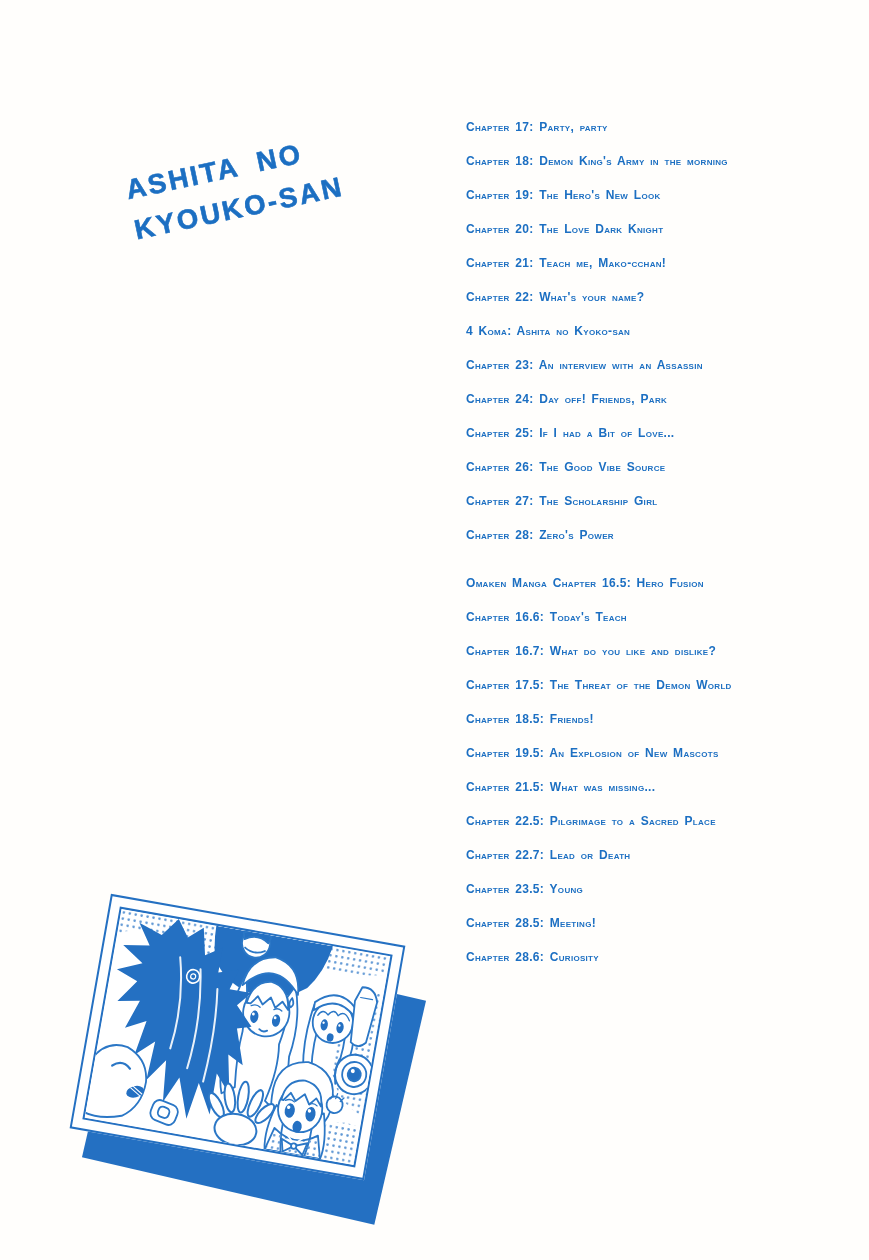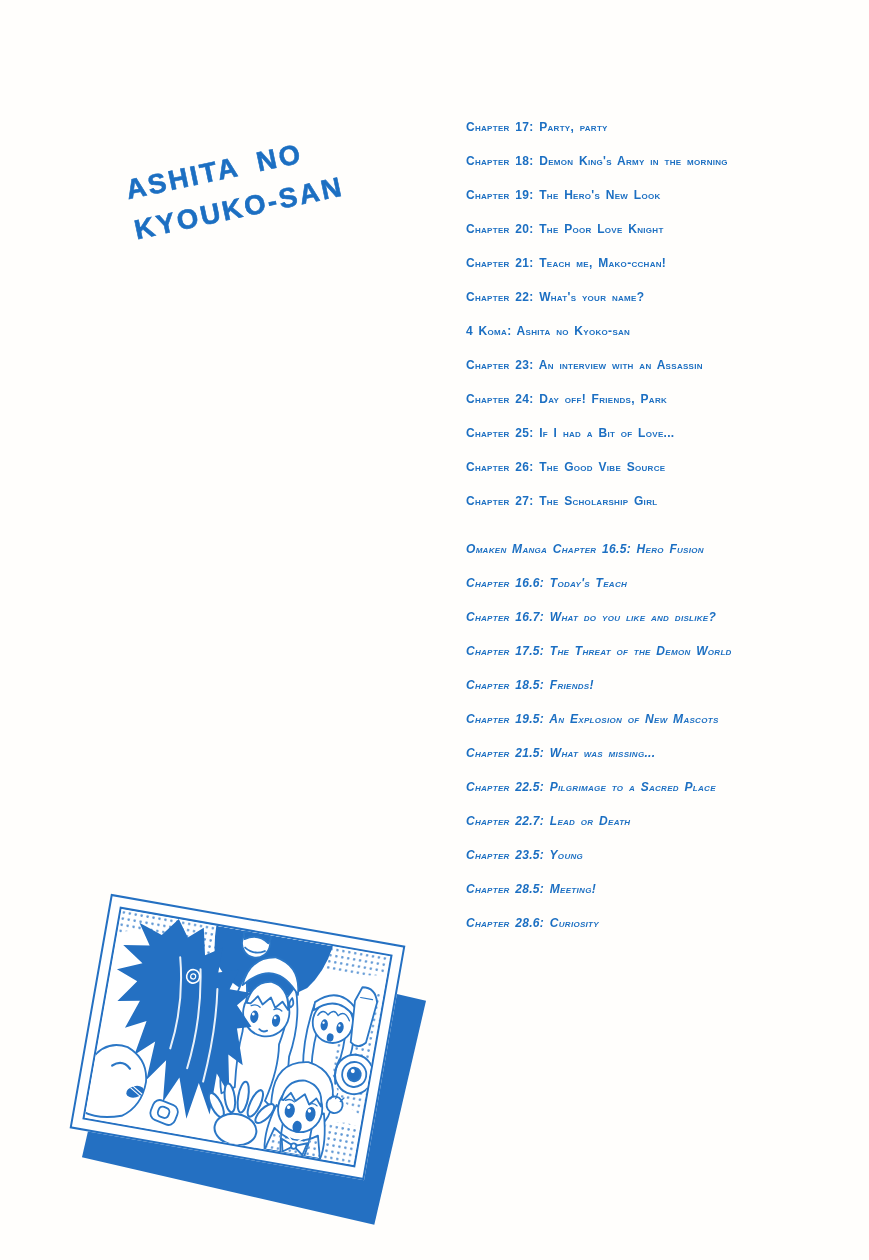--- a/index.html
+++ b/index.html
@@ -40,21 +40,21 @@
     font-variant: small-caps;
     font-size: 12px;
     letter-spacing: 0.3px;
     word-spacing: 2px;
   }
   .toc-item {
     height: 34px;
     line-height: 34px;
     white-space: nowrap;
   }
-  .toc-group.omake { margin-top: 14px; font-style: italic; }
+  .toc-group.omake { margin-top: 14px; }
 
   
   .photo-shadow {
     position: absolute;
     left: 104px;
     top: 964px;
     width: 300px;
     height: 230px;
     background: var(--fill, #2470c2);
     transform: rotate(13deg);
@@ -89,29 +89,30 @@
   <div class="series-title">
     <div>ASHITA NO</div>
     <div>KYOUKO-SAN</div>
   </div>
 
   <div class="toc">
     <div class="toc-group">
       <div class="toc-item">Chapter 17: Party, party</div>
       <div class="toc-item">Chapter 18: Demon King's Army in the morning</div>
       <div class="toc-item">Chapter 19: The Hero's New Look</div>
-      <div class="toc-item">Chapter 20: The Poor Love Knight</div>
+      <div class="toc-item">Chapter 20: The Love Dark Knight</div>
       <div class="toc-item">Chapter 21: Teach me, Mako-cchan!</div>
       <div class="toc-item">Chapter 22: What's your name?</div>
       <div class="toc-item">4 Koma: Ashita no Kyoko-san</div>
       <div class="toc-item">Chapter 23: An interview with an Assassin</div>
       <div class="toc-item">Chapter 24: Day off! Friends, Park</div>
       <div class="toc-item">Chapter 25: If I had a Bit of Love...</div>
       <div class="toc-item">Chapter 26: The Good Vibe Source</div>
       <div class="toc-item">Chapter 27: The Scholarship Girl</div>
+      <div class="toc-item">Chapter 28: Zero's Power</div>
     </div>
     <div class="toc-group omake">
       <div class="toc-item">Omaken Manga Chapter 16.5: Hero Fusion</div>
       <div class="toc-item">Chapter 16.6: Today's Teach</div>
       <div class="toc-item">Chapter 16.7: What do you like and dislike?</div>
       <div class="toc-item">Chapter 17.5: The Threat of the Demon World</div>
       <div class="toc-item">Chapter 18.5: Friends!</div>
       <div class="toc-item">Chapter 19.5: An Explosion of New Mascots</div>
       <div class="toc-item">Chapter 21.5: What was missing...</div>
       <div class="toc-item">Chapter 22.5: Pilgrimage to a Sacred Place</div>

